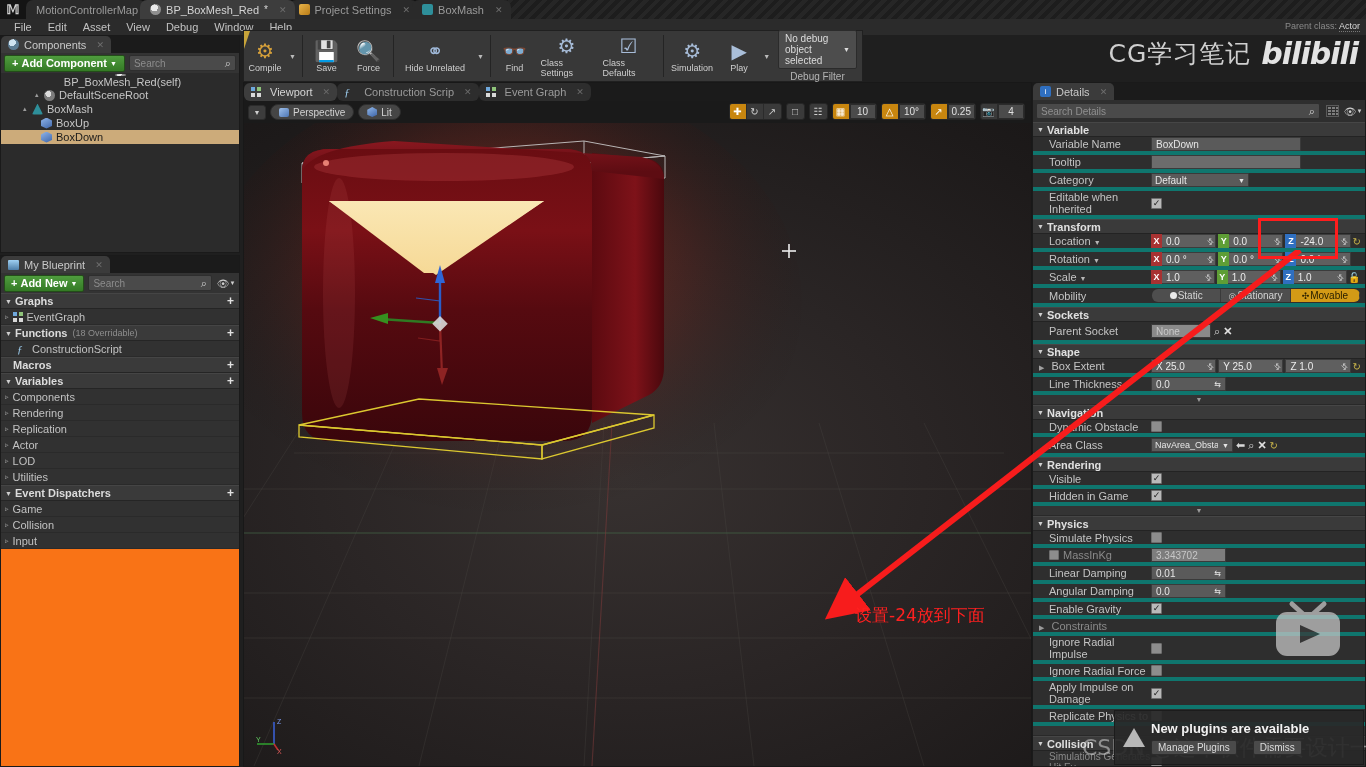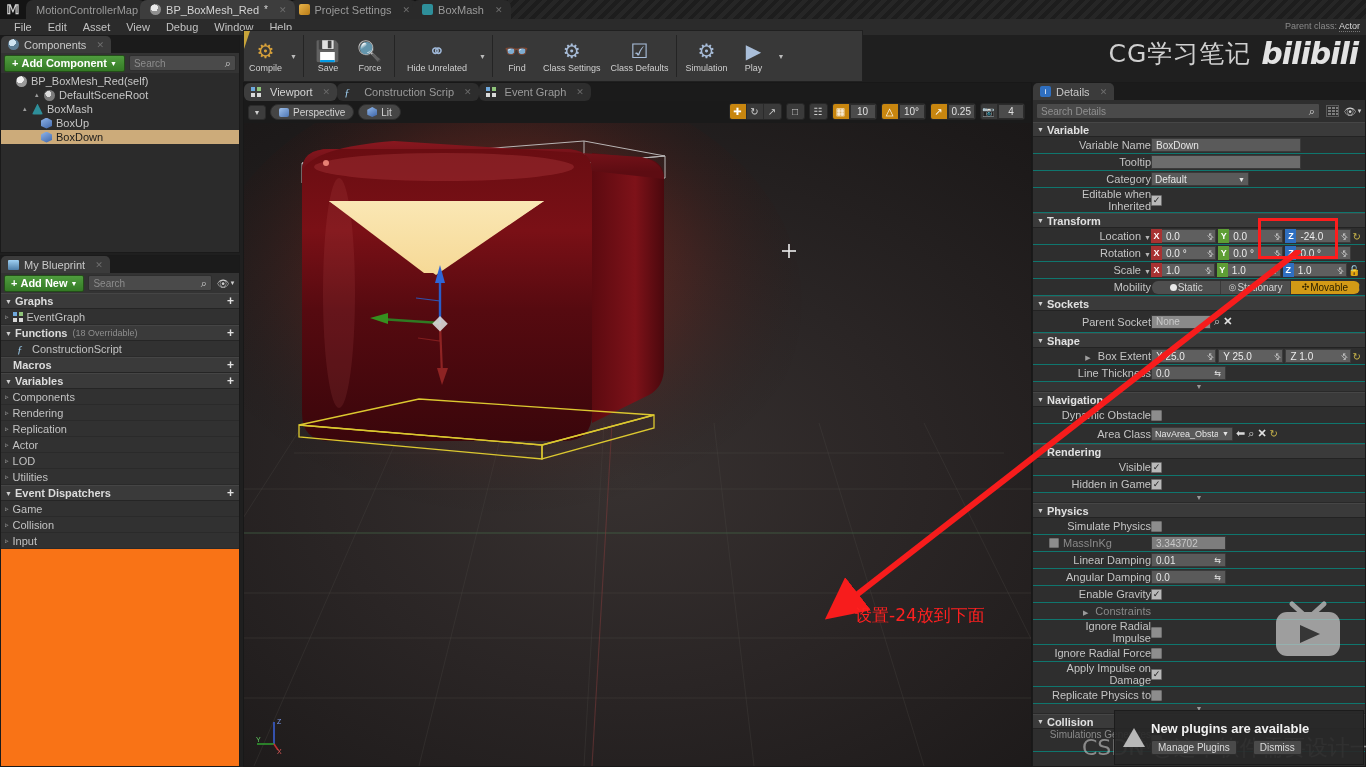--- a/index.html
+++ b/index.html
@@ -152,21 +152,21 @@
     color:#cfcfcf; font-size:10px; }
   .grid-icon { width:13px; height:12px; background:#7d7d7d;
     background-image:linear-gradient(90deg,#2e2e2e 1px, transparent 1px),
                      linear-gradient(#2e2e2e 1px, transparent 1px);
     background-size:4px 3px; border:1px solid #5a5a5a; }
 
   .dsec { height:15px; background:#3a3a3a; display:flex; align-items:center;
     color:#e0e0e0; font-size:11px; font-weight:bold; padding-left:4px;
     border-top:1px solid #464646; border-bottom:1px solid #232323; }
   .drow { min-height:17px; display:flex; align-items:center; font-size:11px;
-    border-bottom:1px solid #0f766e;text-align:right; }
+    border-bottom:4px solid #0f766e; }
   .drow .lbl { width:118px; padding-left:16px; color:#c4c4c4; flex-shrink:0; }
   .drow .lbl.dim { color:#8a8a8a; }
   .drow .val { flex:1; display:flex; align-items:center; gap:3px; padding-right:4px; }
   .tfield { background:#5a5a5a; border:1px solid #3a3a3a; border-radius:1px; height:14px;
     color:#e6e6e6; font-size:10px; display:flex; align-items:center; padding:0 4px; }
   .tfield.w150 { width:150px; }
   .tfield.empty { background:#6c6c6c; }
   .dropfield { background:#5a5a5a; border:1px solid #3a3a3a; border-radius:1px; height:14px;
     color:#e6e6e6; font-size:10px; display:flex; align-items:center; padding:0 3px; gap:4px; }
   .chk { width:11px; height:11px; background:#b9b9b9; border:1px solid #6e6e6e; border-radius:1px;
@@ -283,21 +283,21 @@
         <span>+</span>
         <span>Add Component</span>
         <span style="font-size:7px;">▼</span>
       </div>
       <div class="searchbox">
         <span>Search</span>
         <span class="mag">⌕</span>
       </div>
     </div>
     <div class="tree">
-      <div class="trow" style="padding-left:15px;">
+      <div class="trow" style="padding-left:5px;flex-direction:column;">
         <span class="nodeicon ic-self"></span>
         <span>BP_BoxMesh_Red(self)</span>
       </div>
       <div class="trow" style="padding-left:12px;margin-left:22px;">
         <span class="arrow">▴</span>
         <span class="nodeicon ic-root"></span>
         <span>DefaultSceneRoot</span>
       </div>
       <div class="trow" style="padding-left:22px;">
         <span class="arrow">▴</span>
@@ -453,20 +453,27 @@
     <div class="tbsep"></div>
     <div class="tbitem" style="min-width:52px;">
       <span class="glyph" style="color:#a7bcd8;">⚙</span>
       <span>Simulation</span>
     </div>
     <div class="tbitem">
       <span class="glyph" style="color:#a9bed9;">▶</span>
       <span>Play</span>
     </div>
     <div class="tb-drop">▼</div>
+    <div class="debugbox">
+      <div class="debug-select">
+        <span>No debug object selected</span>
+        <span style="font-size:7px;">▼</span>
+      </div>
+      <div class="debug-label">Debug Filter</div>
+    </div>
   </div>
 
   <div id="viewport-wrap">
     <div class="vp-tabbar">
       <div class="vptab active">
         <span class="ic-graph"></span>
         <span>Viewport</span>
         <span class="tx">✕</span>
       </div>
       <div class="vptab">

